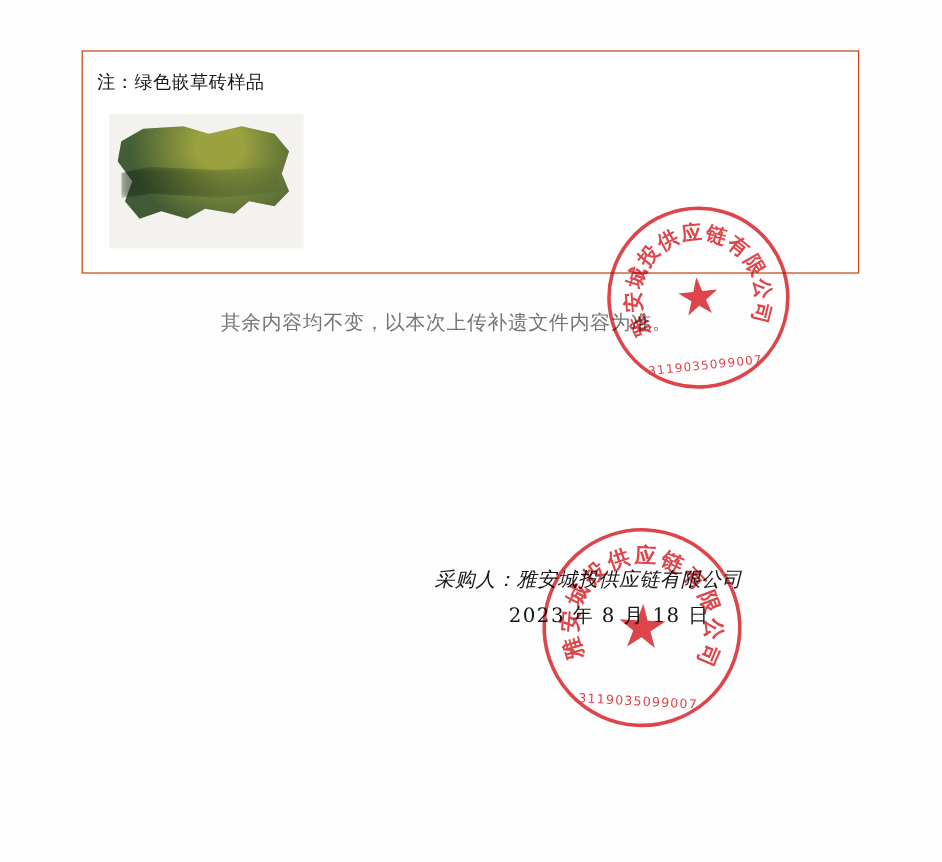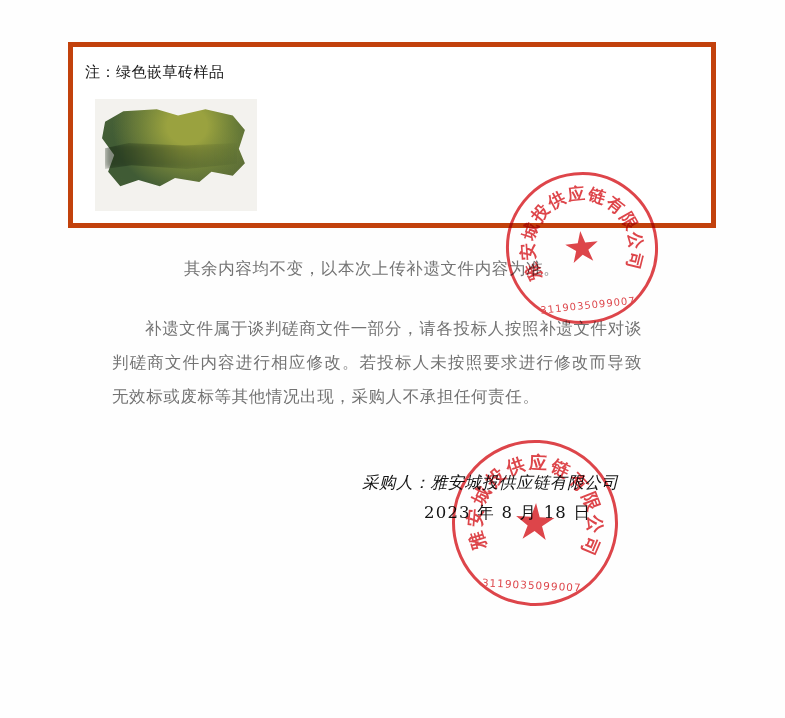--- a/index.html
+++ b/index.html
@@ -22,21 +22,21 @@
     background: #fefefe;
   }
 
   
   .note-box {
     position: absolute;
     left: 68px;
     top: 42px;
     width: 648px;
     height: 186px;
-    border: 5px solid #c2410c;
+    border: 1px solid #c2410c;
     box-sizing: border-box;
     background: #ffffff;
   }
   .note-caption {
     position: absolute;
     left: 12px;
     top: 16px;
     font-size: 15px;
     letter-spacing: 0.5px;
     color: #161616;
@@ -195,21 +195,20 @@
   <div class="note-box">
     <div class="note-caption">注：绿色嵌草砖样品</div>
     <div class="sample-photo">
       <div class="blob"></div>
       <div class="shade"></div>
     </div>
   </div>
 
   <div class="para para-1">其余内容均不变，以本次上传补遗文件内容为准。</div>
 
-  <div class="para para-2">补遗文件属于谈判磋商文件一部分，请各投标人按照补遗文件对谈判磋商文件内容进行相应修改。若投标人未按照要求进行修改而导致无效标或废标等其他情况出现，采购人不承担任何责任。</div>
 
   <div class="sign-line">采购人：雅安城投供应链有限公司</div>
   <div class="date-line">2023 年 8 月 18 日</div>
 
   <div class="seal seal-top">
     <div class="arc-text">
         <span style="transform: translate(-50.7434px, 18.4691px) rotate(250deg) translate(-50%, -50%);">雅</span>
         <span style="transform: translate(-53.9671px, -1.88457px) rotate(272deg) translate(-50%, -50%);">安</span>
         <span style="transform: translate(-49.3315px, -21.9638px) rotate(294deg) translate(-50%, -50%);">城</span>
         <span style="transform: translate(-37.5116px, -38.8443px) rotate(316deg) translate(-50%, -50%);">投</span>

